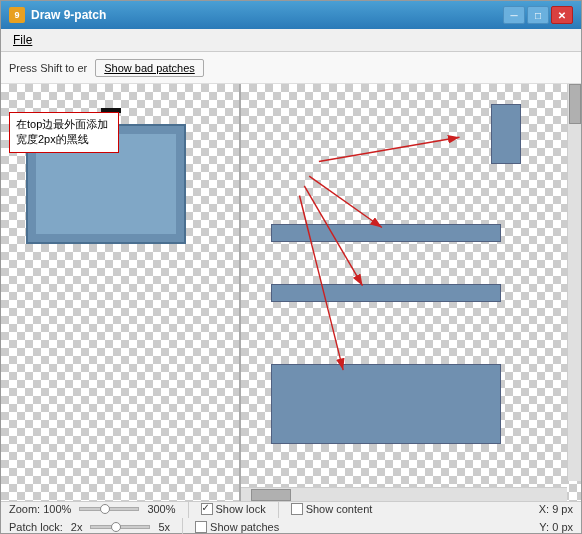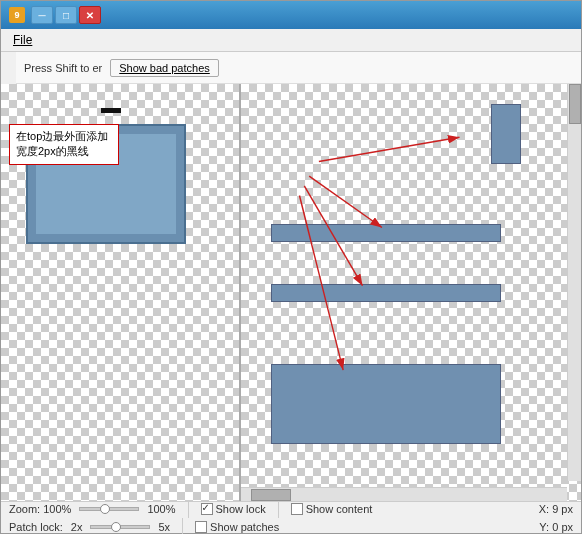--- a/index.html
+++ b/index.html
@@ -75,21 +75,20 @@
       text-decoration: underline;
     }
     .toolbar {
       background: #f8f8f8;
       border-bottom: 1px solid #ddd;
       padding: 4px 8px;
       display: flex;
       align-items: center;
       gap: 8px;
       height: 32px;
-      margin-left: 15px;
     }
     .toolbar-text {
       font-size: 11px;
       color: #333;
     }
     .bad-patches-btn {
       background: #f8f8f8;
       border: 1px solid #aaa;
       padding: 2px 8px;
       font-size: 11px;
@@ -160,21 +159,21 @@
       position: absolute;
       background: white;
       border: 1px solid #cc0000;
       padding: 4px 6px;
       font-size: 11px;
       line-height: 1.4;
       z-index: 10;
       max-width: 90px;
     }
     .tooltip-box.left-tip {
-      top: 40px;
+      top: 28px;
       left: 8px;
       max-width: 110px;
     }
     .tooltip-box.right-tip {
       top: 30px;
       left: 265px;
       max-width: 75px;
     }
     
     .arrows-overlay {
@@ -330,20 +329,21 @@
   </style>
 </head>
 <body>
 
 <div class="window">
 
   <div class="title-bar">
     <div class="title-bar-icon">
       <span>9</span>
     </div>
+    <span class="title-text">Draw 9-patch</span>
     <div class="title-buttons">
       <div class="title-btn">─</div>
       <div class="title-btn">□</div>
       <div class="title-btn close">✕</div>
     </div>
   </div>
 
   <div class="menu-bar">
     <span class="menu-item">File</span>
   </div>
@@ -404,21 +404,21 @@
     </div>
   </div>
 
   <div class="status-bar">
 
     <div class="status-row">
       <span class="status-text">Zoom: 100%</span>
       <div class="slider-track">
         <div class="slider-thumb"></div>
       </div>
-      <span class="status-text">100%</span>
+      <span class="status-text">300%</span>
       <div class="divider-v"></div>
       <div class="checkbox-group">
         <div class="checkbox checked"></div>
         <span class="status-text">Show lock</span>
       </div>
       <div class="divider-v"></div>
       <div class="checkbox-group">
         <div class="checkbox"></div>
         <span class="status-text">Show content</span>
       </div>

